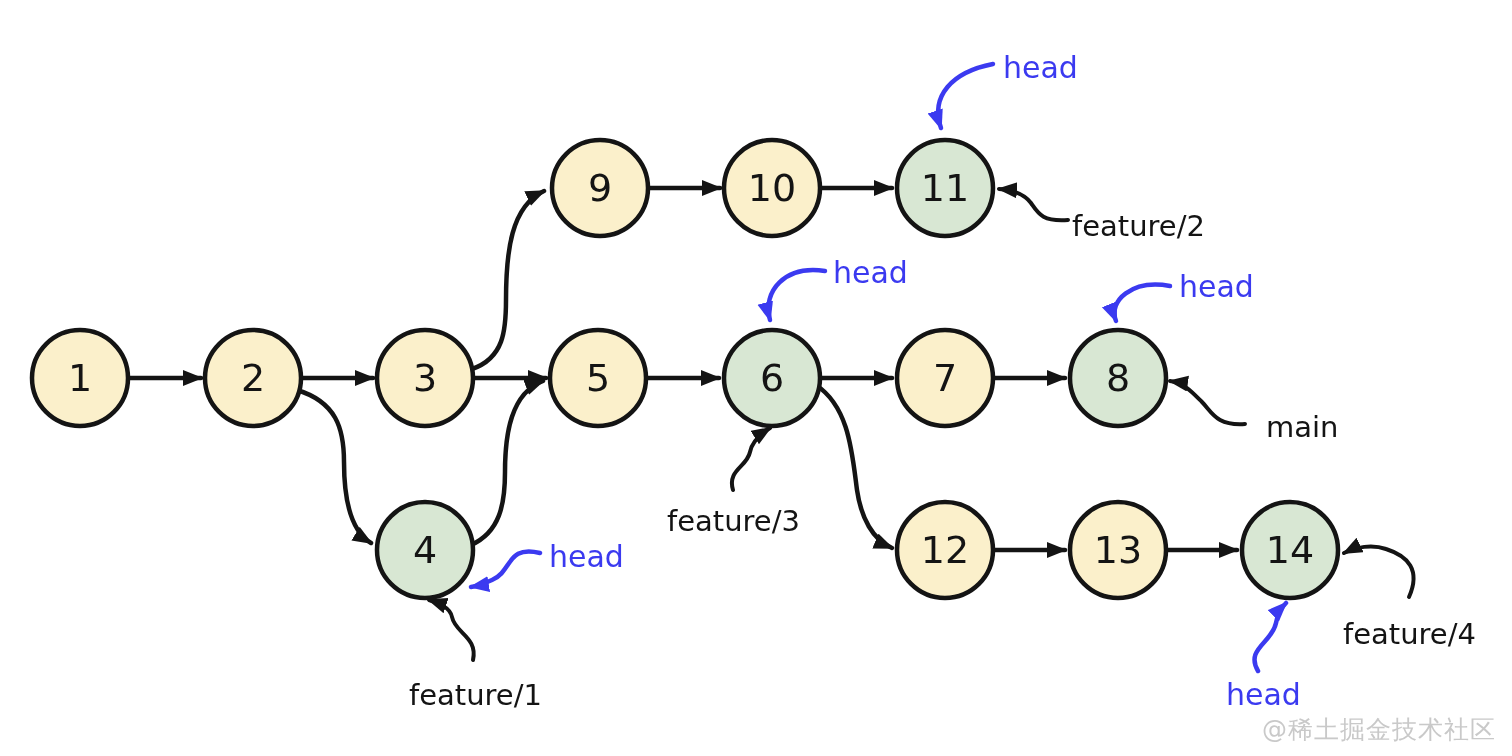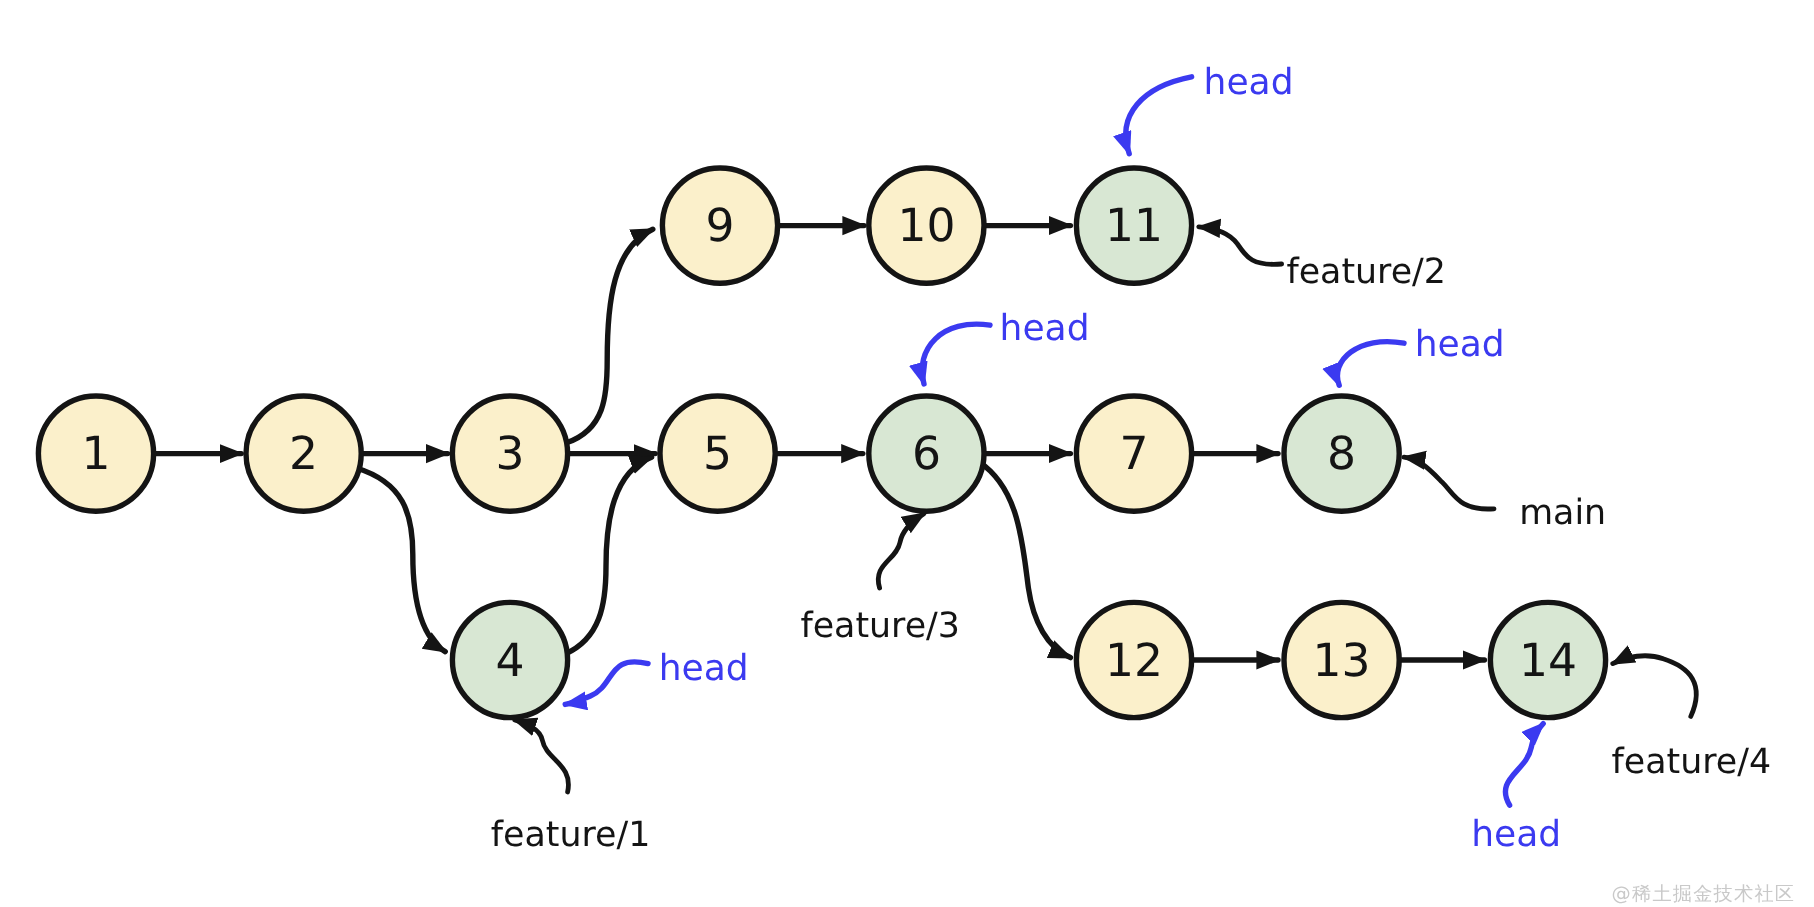--- a/index.html
+++ b/index.html
@@ -12,22 +12,22 @@
   }
   #graph{position:absolute;left:0;top:0;}
   .node-circle{stroke-width:4.5px;}
   .edge{fill:none;stroke:#141414;stroke-width:4.5px;stroke-linecap:round;}
   .pointer{fill:none;stroke:#141414;stroke-width:4px;stroke-linecap:round;}
   .head-pointer{fill:none;stroke-width:4.5px;stroke-linecap:round;}
   .node-num{font-family:"DejaVu Sans", sans-serif;font-size:38px;fill:#141414;text-anchor:middle;}
   .branch-text{font-family:"DejaVu Sans", sans-serif;font-size:29px;fill:#141414;}
   .head-text{font-family:"DejaVu Sans", sans-serif;font-size:30px;font-weight:500;}
   #watermark{
-    position:absolute;right:16px;bottom:0;
-    font-size:16px;color:#c9c9c9;letter-spacing:1px;
+    position:absolute;right:16px;bottom:10px;
+    font-size:25px;color:#c9c9c9;letter-spacing:1px;
     font-family:"DejaVu Sans", sans-serif;
     text-align:right;
   }
 </style>
 </head>
 <body>
 
 <div id="stage">
   <svg id="graph" xmlns="http://www.w3.org/2000/svg" width="1512" height="756" viewBox="0 0 1512 756">
       <defs>

